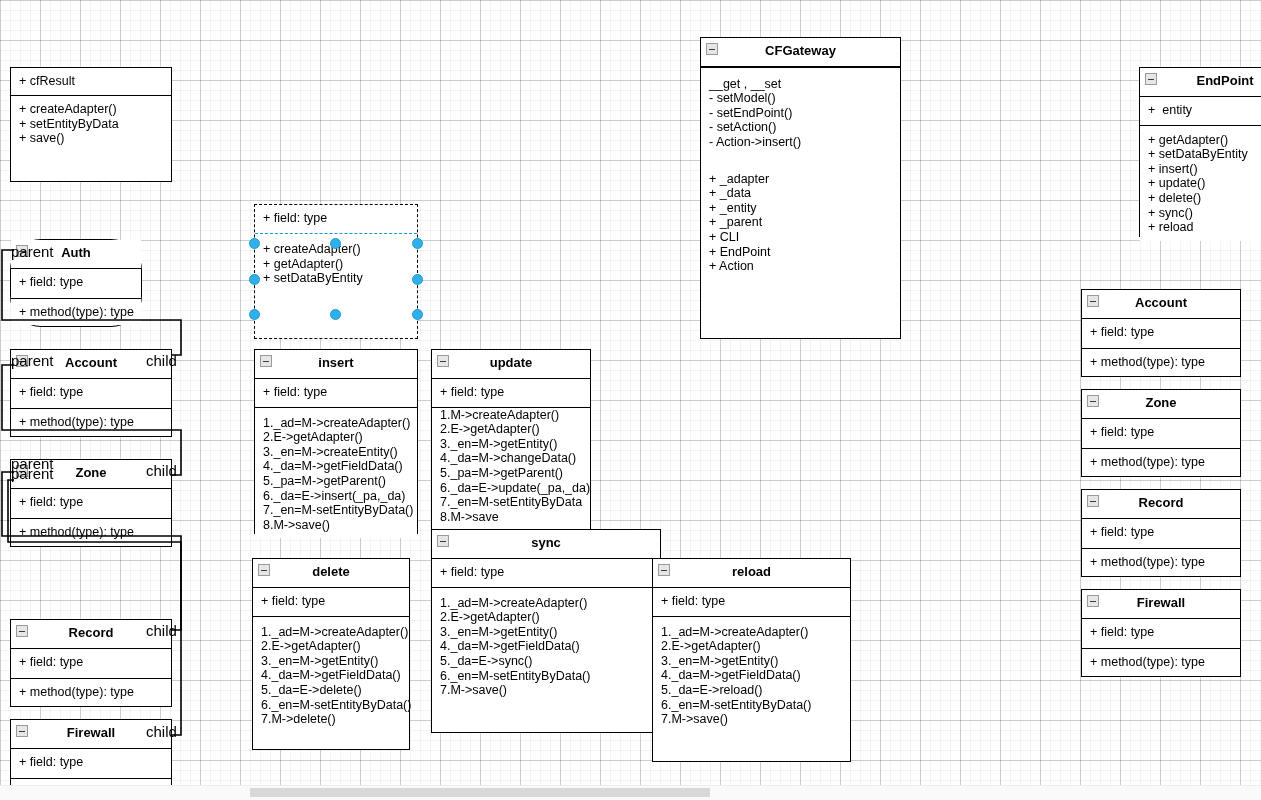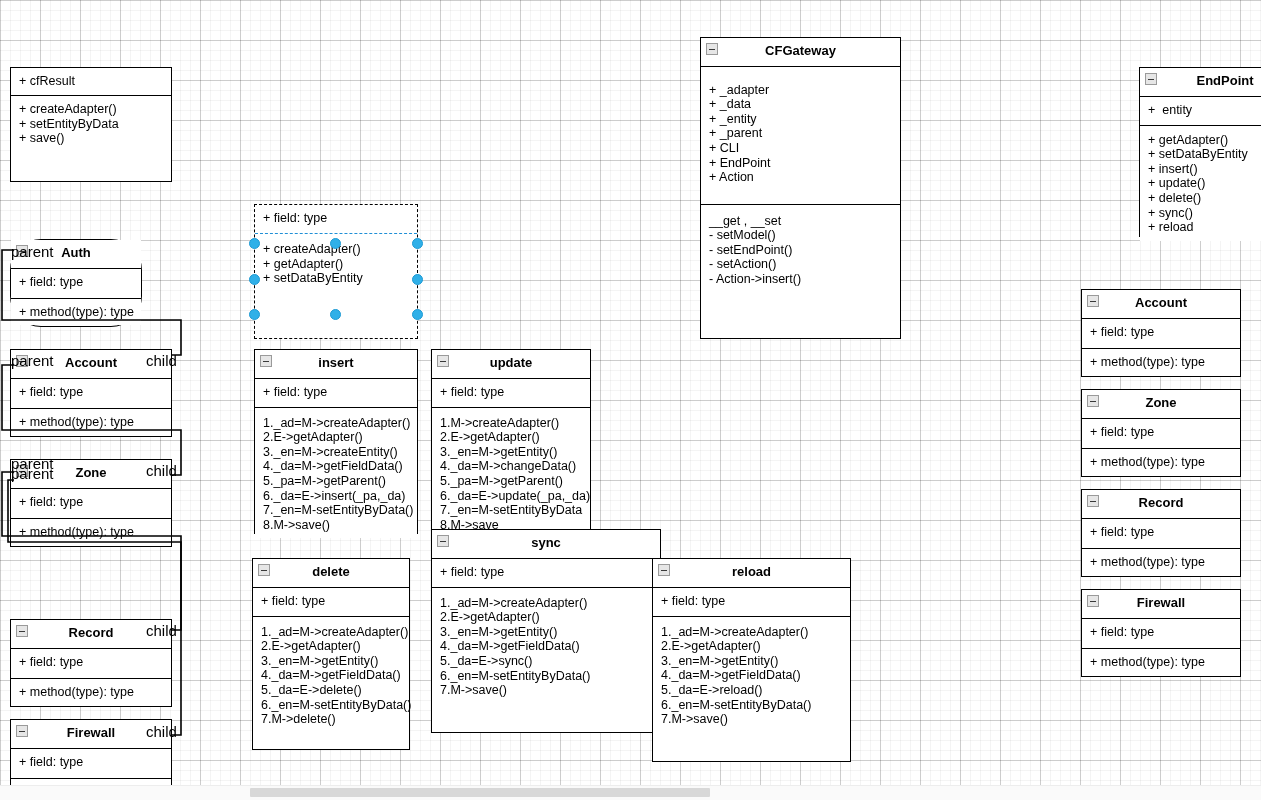--- a/index.html
+++ b/index.html
@@ -233,21 +233,21 @@
   </div>
 
   <div class="uml" style="left:431px;top:329px;width:160px;height:185px;">
     <div class="hdr">
       <span class="collapse"></span>
       <span>update</span>
     </div>
     <div class="sect" style="height:28px;">
       <div class="row">+ field: type</div>
     </div>
-    <div class="sect div" style="padding-top:8px;">
+    <div class="sect div" style="padding-top:0;">
       <div class="row">1.M-&gt;createAdapter()</div>
       <div class="row">2.E-&gt;getAdapter()</div>
       <div class="row">3._en=M-&gt;getEntity()</div>
       <div class="row">4._da=M-&gt;changeData()</div>
       <div class="row">5._pa=M-&gt;getParent()</div>
       <div class="row">6._da=E-&gt;update(_pa,_da)</div>
       <div class="row">7._en=M-setEntityByData</div>
       <div class="row">8.M-&gt;save</div>
     </div>
   </div>
@@ -307,36 +307,36 @@
       <div class="row">6._en=M-setEntityByData()</div>
       <div class="row">7.M-&gt;save()</div>
     </div>
   </div>
 
   <div class="uml" style="left:700px;top:17px;width:201px;height:302px;">
     <div class="hdr">
       <span class="collapse"></span>
       <span>CFGateway</span>
     </div>
+    <div class="sect div" style="padding-top:9px;">
+      <div class="row">__get , __set</div>
+      <div class="row">- setModel()</div>
+      <div class="row">- setEndPoint()</div>
+      <div class="row">- setAction()</div>
+      <div class="row">- Action-&gt;insert()</div>
+    </div>
     <div class="sect" style="height:137px;padding-top:16px;">
       <div class="row">+ _adapter</div>
       <div class="row">+ _data</div>
       <div class="row">+ _entity</div>
       <div class="row">+ _parent</div>
       <div class="row">+ CLI</div>
       <div class="row">+ EndPoint</div>
       <div class="row">+ Action</div>
     </div>
-    <div class="sect div" style="padding-top:9px;">
-      <div class="row">__get , __set</div>
-      <div class="row">- setModel()</div>
-      <div class="row">- setEndPoint()</div>
-      <div class="row">- setAction()</div>
-      <div class="row">- Action-&gt;insert()</div>
-    </div>
   </div>
 
   <div class="uml" style="left:1139px;top:47px;width:172px;height:170px;">
     <div class="hdr">
       <span class="collapse"></span>
       <span>EndPoint</span>
     </div>
     <div class="sect" style="height:28px;">
       <div class="row">+  entity</div>
     </div>

